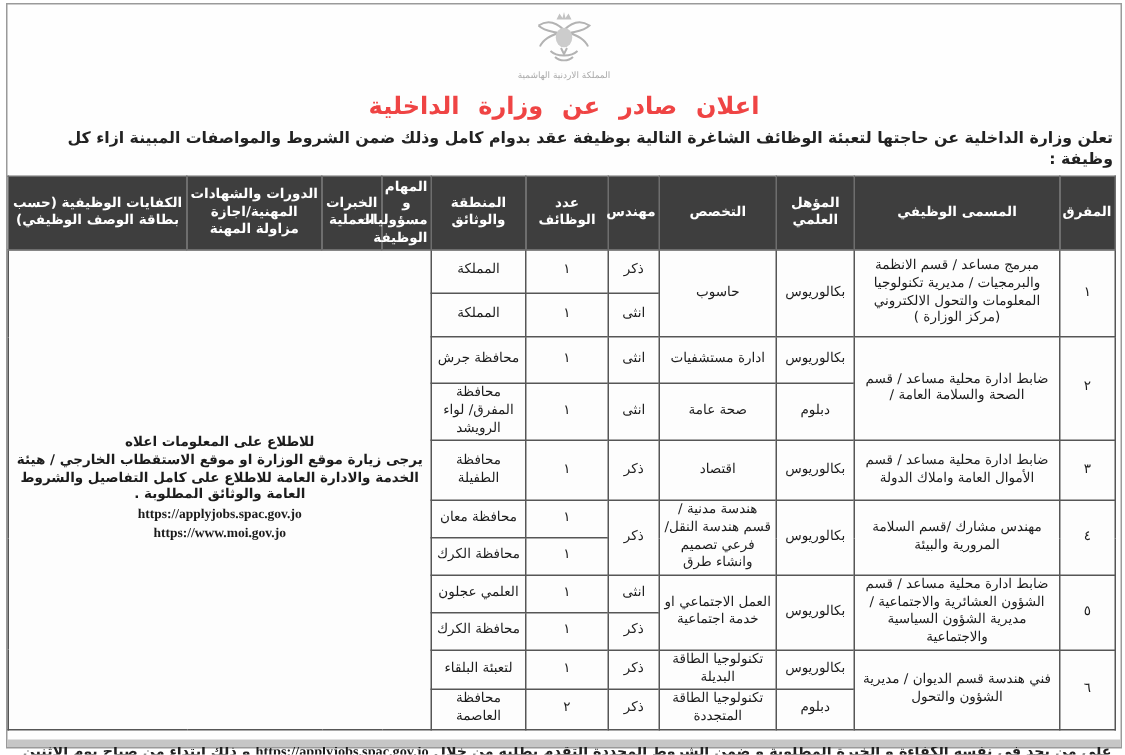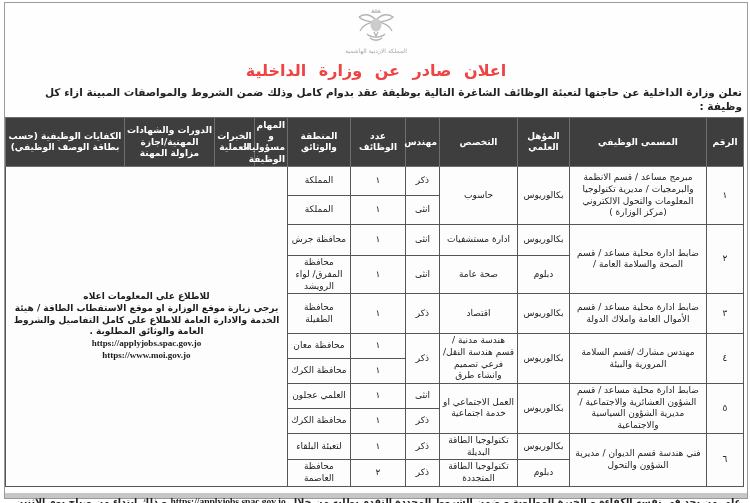--- a/index.html
+++ b/index.html
@@ -92,21 +92,21 @@
         <col style="width:34px">
         <col style="width:55px">
       <col style="width:63px">
         <col style="width:33px">
         <col style="width:40px">
       <col style="width:90px">
         <col style="width:119px">
     </colgroup>
     <thead>
       <tr>
-        <th>الرقم</th>
+        <th>المفرق</th>
         <th>المسمى الوظيفي</th>
         <th>المؤهل العلمي</th>
         <th>التخصص</th>
         <th>مهندس</th>
         <th>عدد الوظائف</th>
         <th>المنطقة والوثائق</th>
         <th>المهام و مسؤوليات الوظيفة</th>
         <th>الخبرات العملية</th>
         <th>الدورات والشهادات المهنية/اجازة مزاولة المهنة</th>
         <th>الكفايات الوظيفية (حسب بطاقة الوصف الوظيفي)</th>
@@ -117,21 +117,21 @@
       <tr class="h29">
         <td rowspan="2">١</td>
         <td rowspan="2" class="job-title">مبرمج مساعد / قسم الانظمة والبرمجيات / مديرية تكنولوجيا المعلومات والتحول الالكتروني (مركز الوزارة )</td>
         <td rowspan="2">بكالوريوس</td>
         <td rowspan="2">حاسوب</td>
         <td>ذكر</td>
         <td>١</td>
         <td>المملكة</td>
         <td rowspan="11" colspan="4" class="info-cell">
           <div>للاطلاع على المعلومات اعلاه</div>
-          <div>يرجى زيارة موقع الوزارة او موقع الاستقطاب الطاقة / هيئة الخدمة والادارة العامة للاطلاع على كامل التفاصيل والشروط العامة والوثائق المطلوبة .</div>
+          <div>يرجى زيارة موقع الوزارة او موقع الاستقطاب الخارجي / هيئة الخدمة والادارة العامة للاطلاع على كامل التفاصيل والشروط العامة والوثائق المطلوبة .</div>
           <div><a class="doc-link">https://applyjobs.spac.gov.jo</a></div>
           <div><a class="doc-link">https://www.moi.gov.jo</a></div>
         </td>
       </tr>
 
       <tr class="h29">
         <td>انثى</td>
         <td>١</td>
         <td>المملكة</td>
       </tr>

